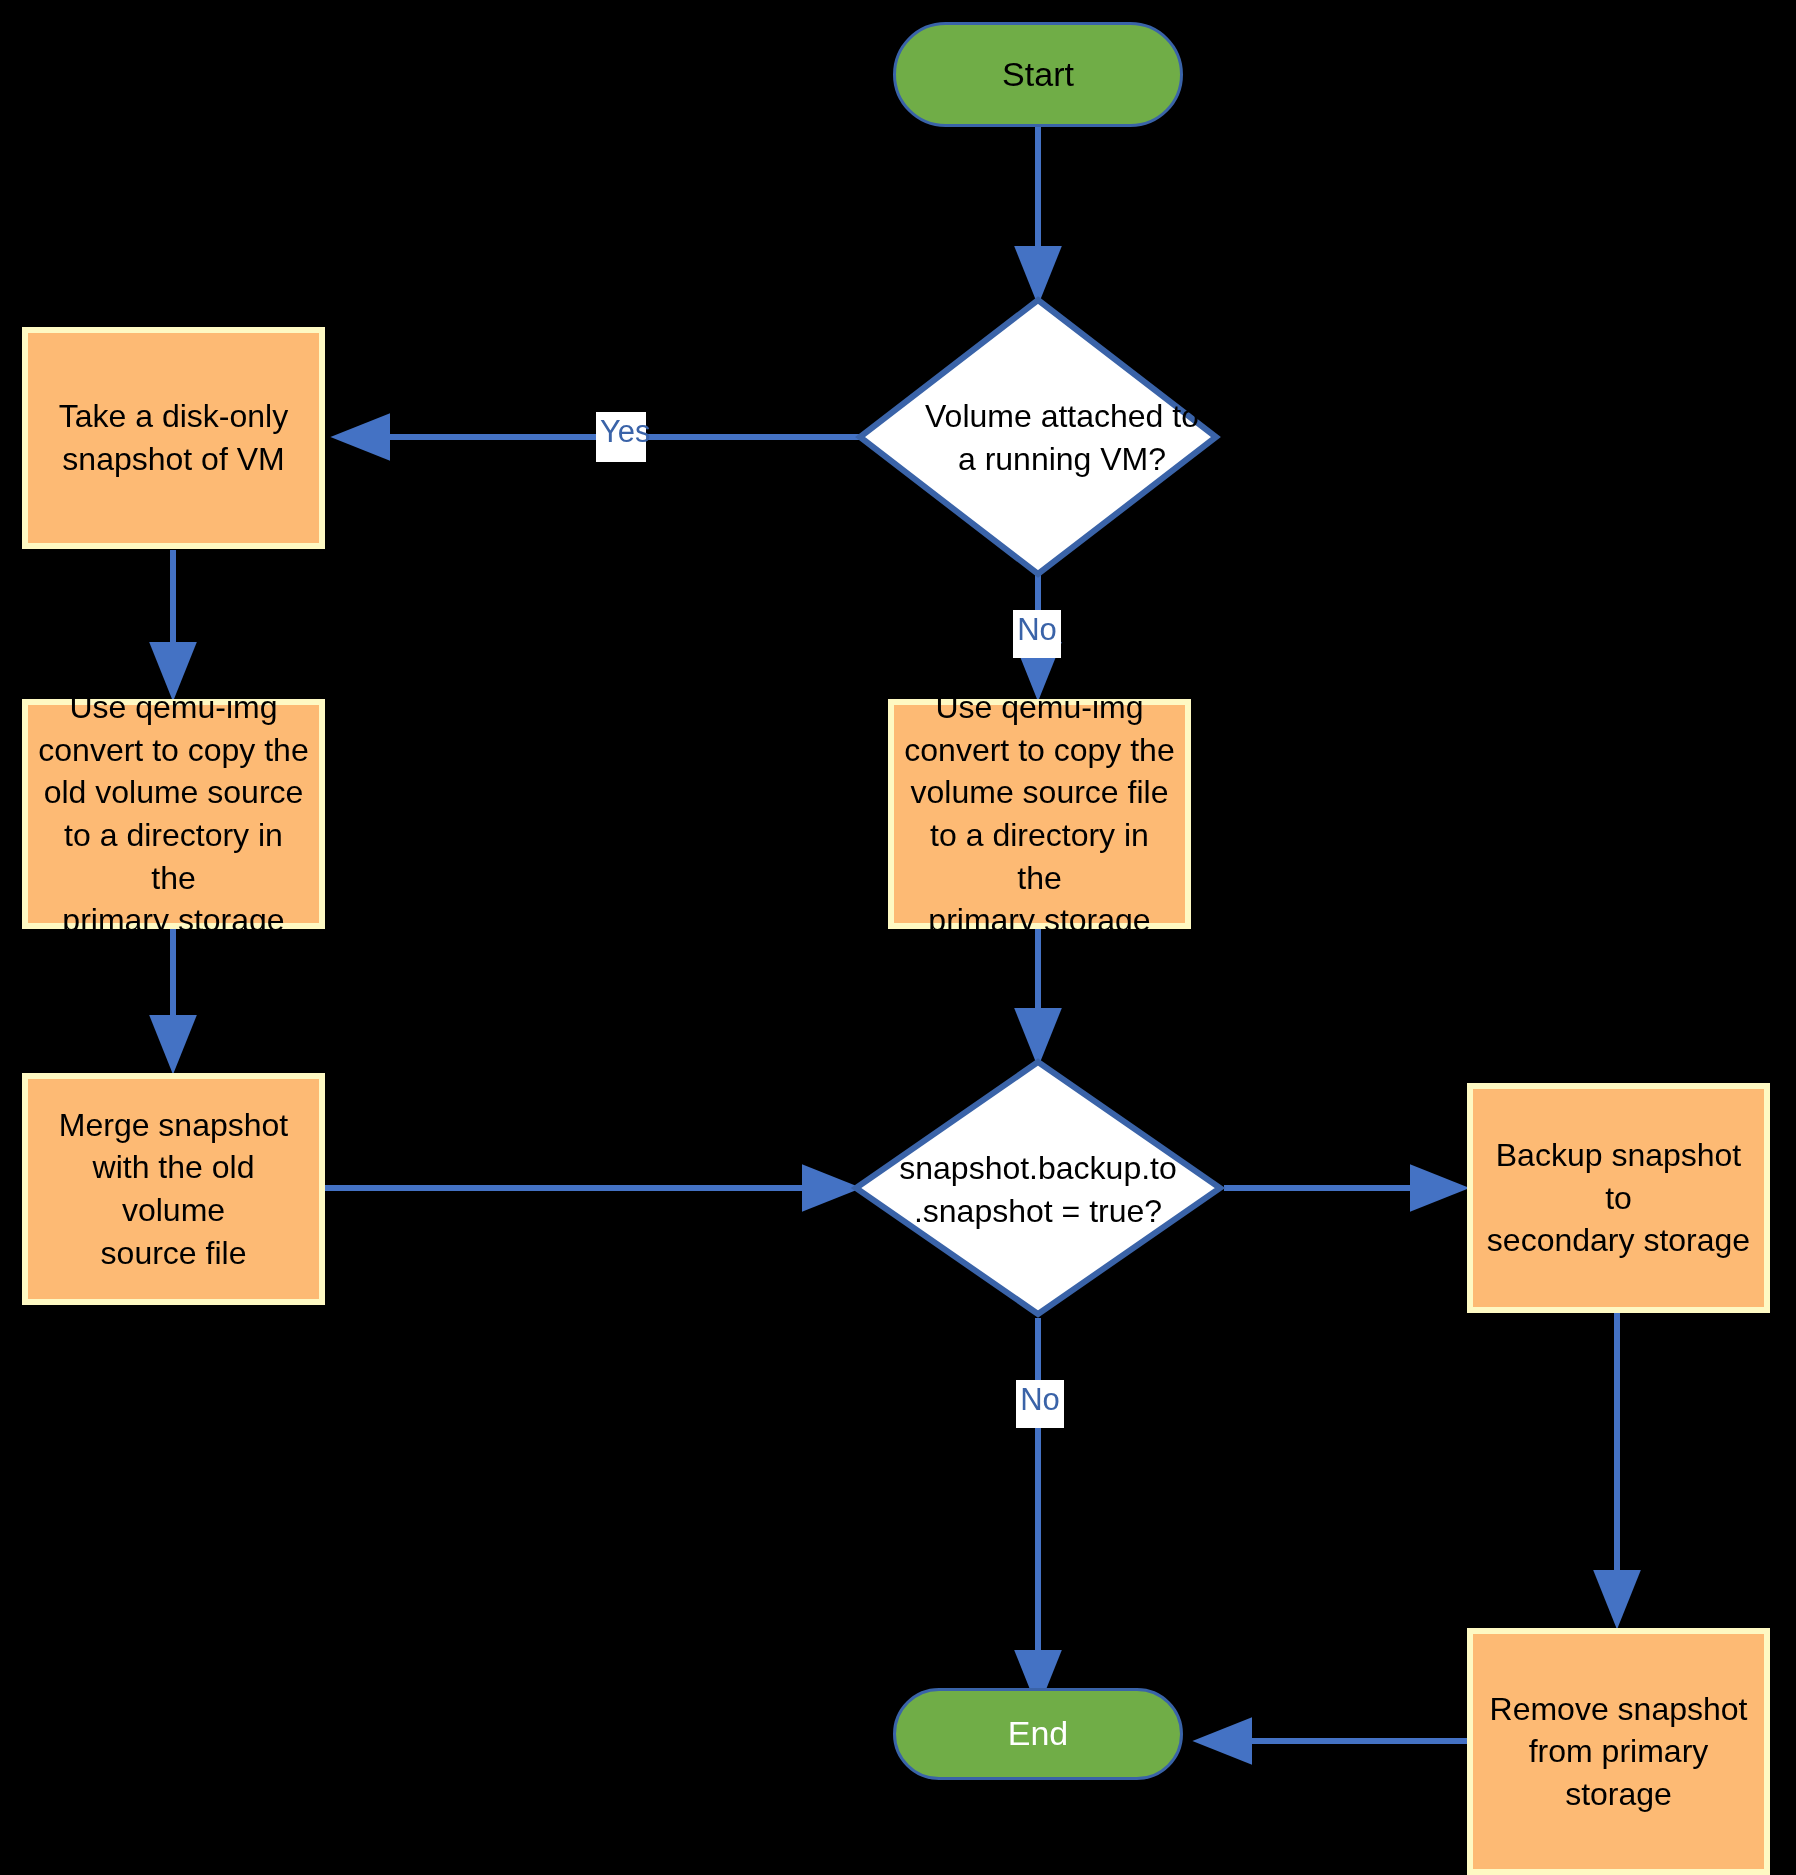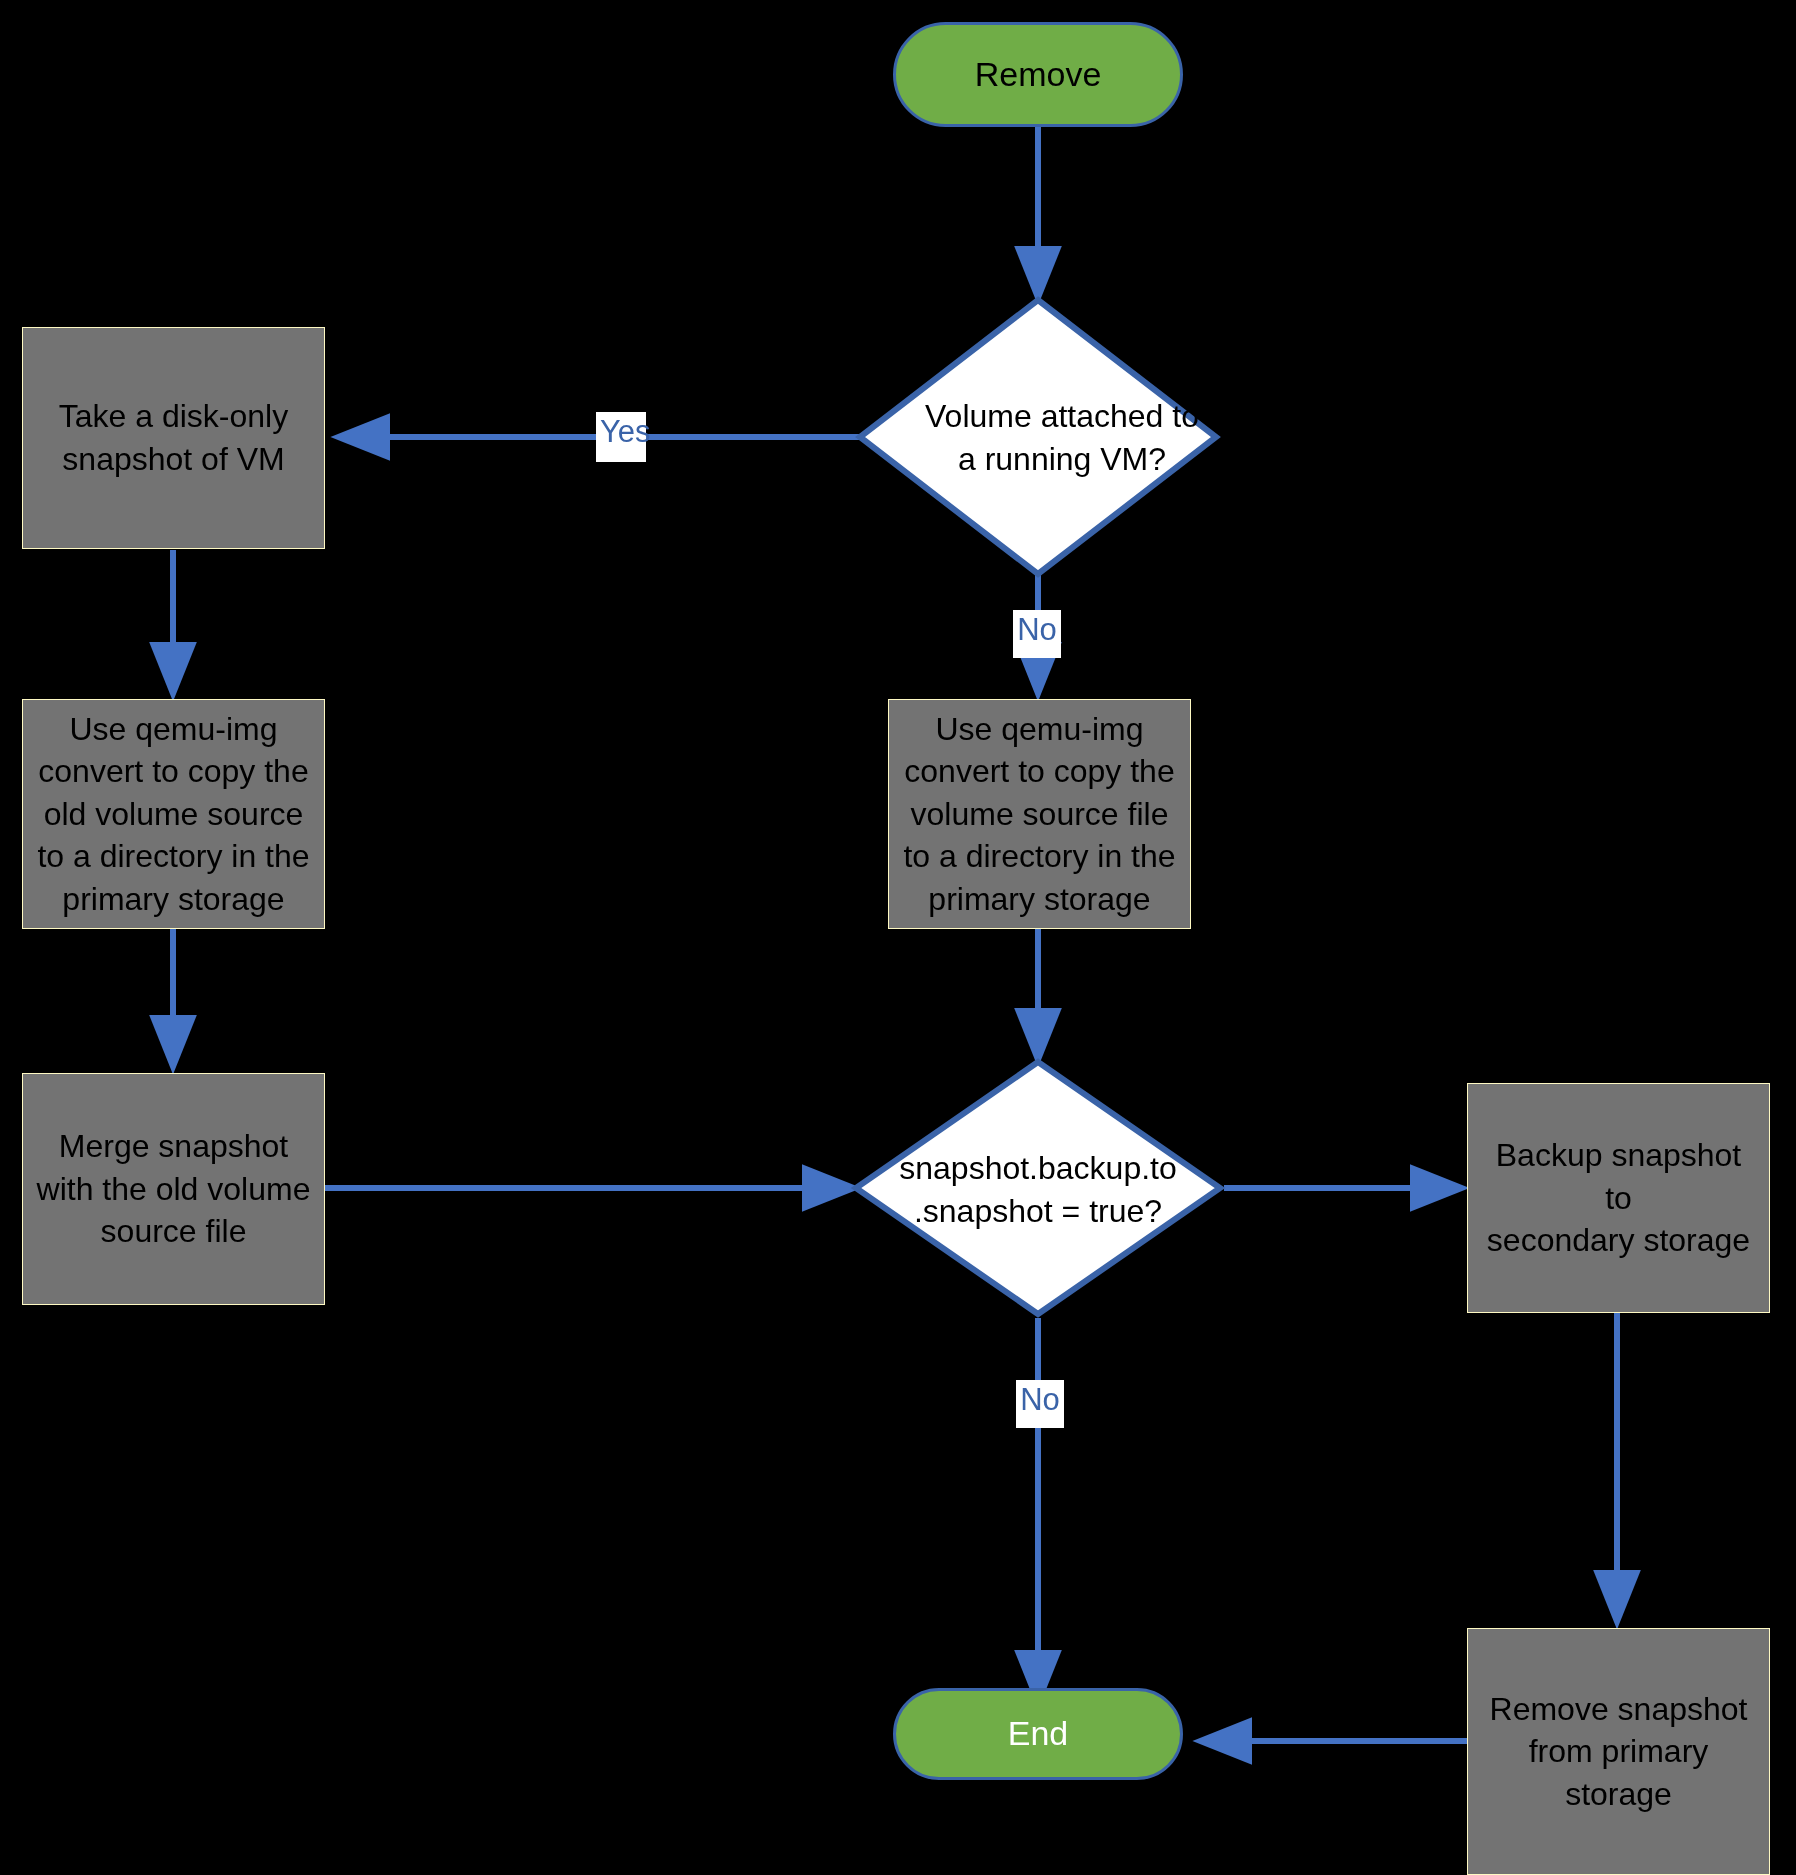--- a/index.html
+++ b/index.html
@@ -47,22 +47,22 @@
     border: 3px solid #3A63A8;
     border-radius: 9999px;
     background: #70AD47;
     font-size: 34px;
   }
   .terminator.start .node-text { color: #000000; }
   .terminator.end .node-text { color: #FFFFFF; }
 
   
   .process {
-    background: #737373;
-    border: 1px solid #fef9c3;
+    background: #fdba74;
+    border: 6px solid #fef9c3;
     font-size: 32px;
     color: #000000;
   }
 
   
   .decision {
     font-size: 32px;
     color: #000000;
     background: transparent;
     border: none;
@@ -128,21 +128,21 @@
     <line x1="1467" y1="1741" x2="1202" y2="1741" stroke="#4472C4" stroke-width="6" marker-end="url(#arrowhead)"></line>
 
     
     <polygon points="1038,300 1216,437 1038,574 860,437" fill="#FFFFFF" stroke="#3A63A8" stroke-width="6"></polygon>
 
     
     <polygon points="1038,1062 1220,1188 1038,1314 856,1188" fill="#FFFFFF" stroke="#3A63A8" stroke-width="6"></polygon>
   </svg>
 
   <div class="node terminator start" style="left:893px; top:22px; width:290px; height:105px;">
-    <span class="node-text">Remove</span>
+    <span class="node-text">Start</span>
   </div>
 
   <div class="node decision" style="left:892px; top:368px; width:340px; height:140px;">
     <span class="node-text">Volume attached to
 a running VM?</span>
   </div>
 
   <div class="node process" style="left:22px; top:327px; width:303px; height:222px;">
     <span class="node-text">Take a disk-only
 snapshot of VM</span>

